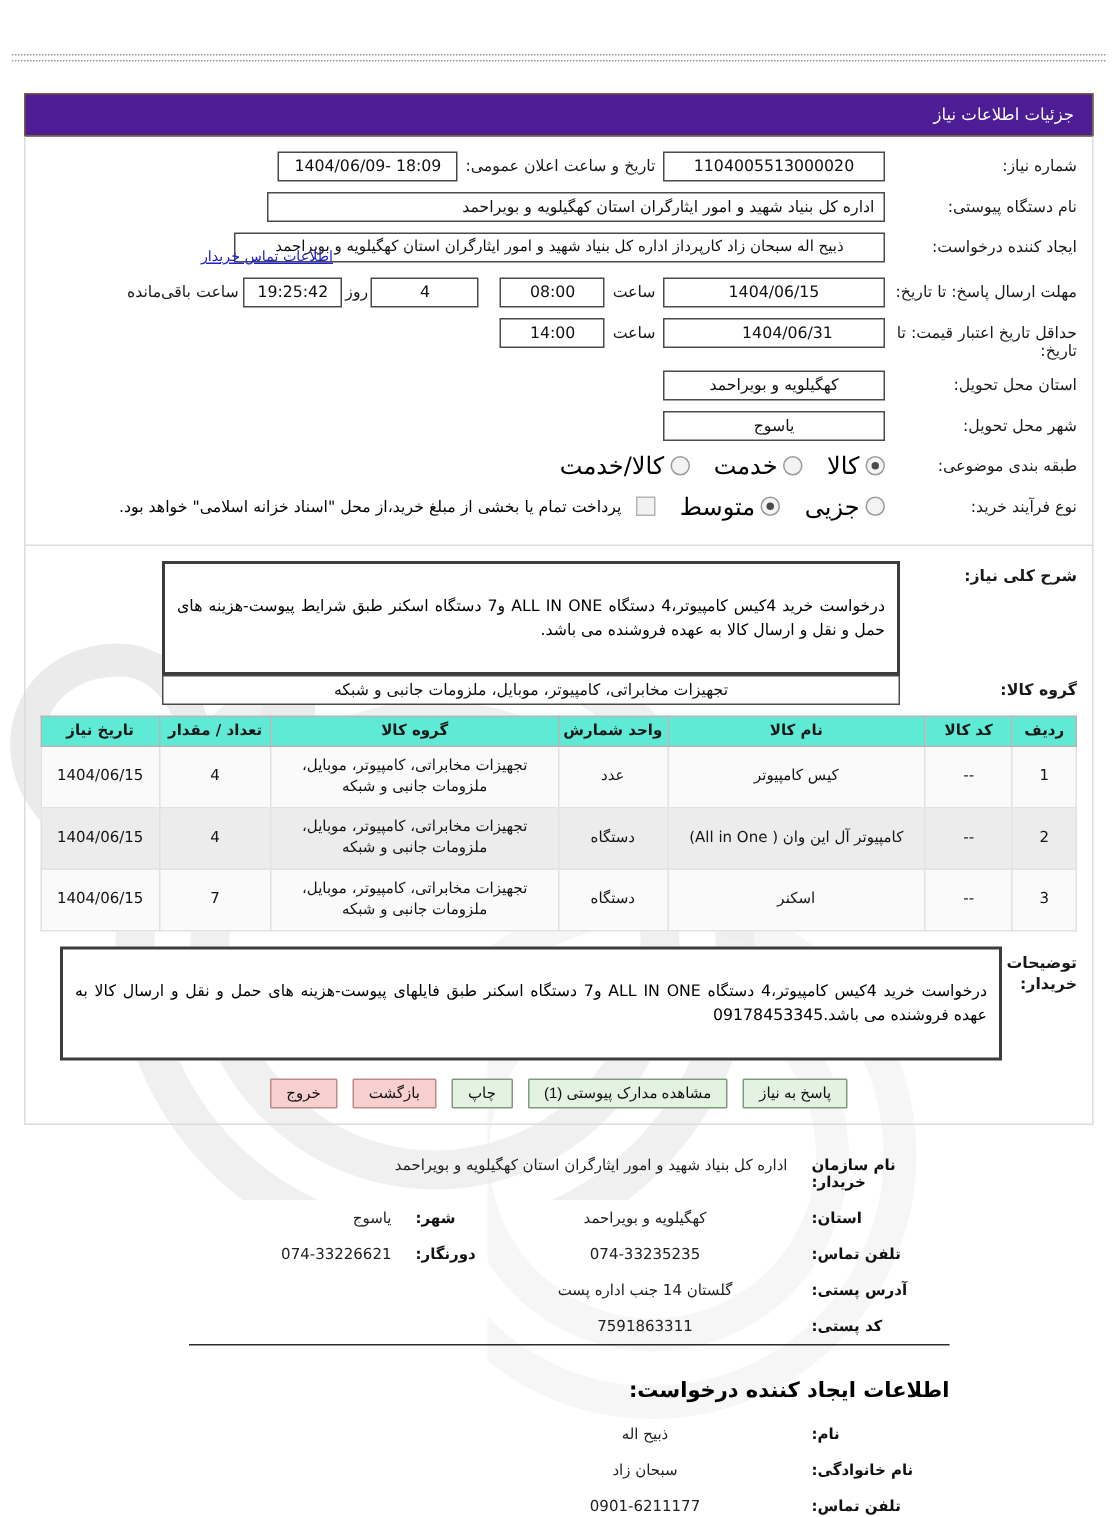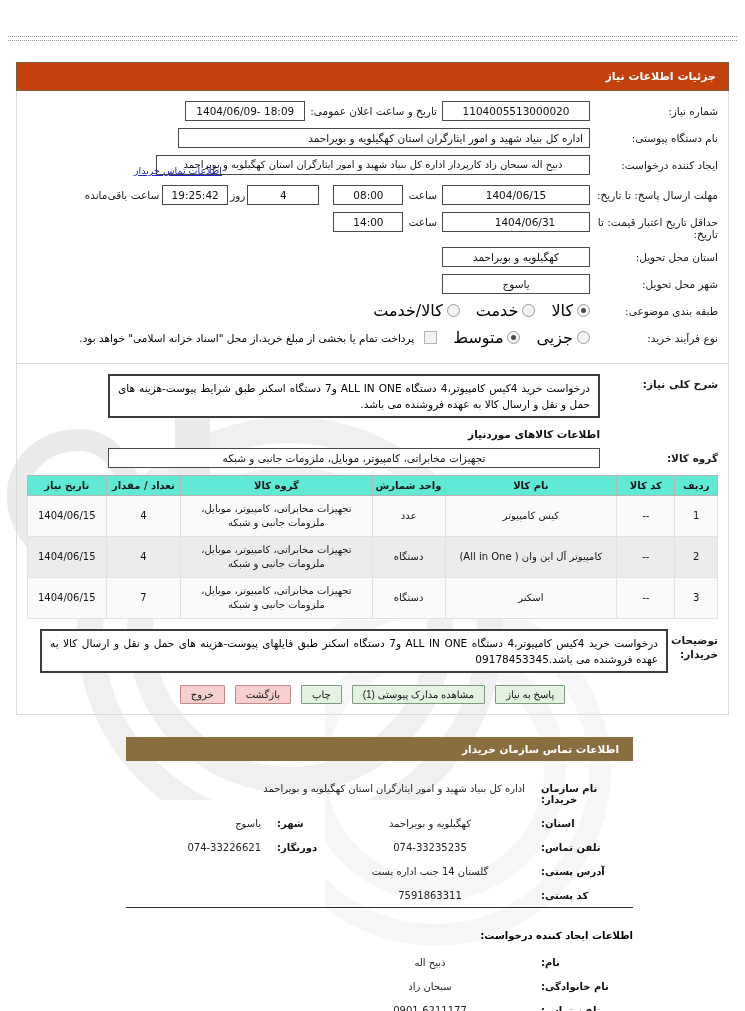--- a/index.html
+++ b/index.html
@@ -56,24 +56,24 @@
 
   
   .card {
     position: absolute;
     left: 16px;
     right: 16px;
     top: 62px;
     z-index: 3;
   }
   .panel-head {
-    background: #c2410c;
+    background: #4c1d95;
     color: #ffffff;
     font-size: 11px;
-    font-weight: bold;
+    font-weight: normal;
     padding: 7px 12px 7px 0;
     text-align: right;
     box-sizing: border-box;
     border: 1px solid #7a5f38;
   }
   .panel-body {
     border: 1px solid #dcdcdc;
     border-top: none;
     background: transparent;
     padding: 10px 10px 8px 10px;
@@ -159,21 +159,21 @@
     flex: 0 0 auto;
   }
   .note-text { font-size: 10.5px; margin-right: 6px; }
 
   
   .desc-box {
     border: 2px solid #3c3c3c;
     background: #ffffff;
     font-size: 10.5px;
     line-height: 16px;
-    padding: 4px 8px;
+    padding: 20px 8px;
     box-sizing: border-box;
     text-align: justify;
   }
 
   .section-title {
     font-size: 10.5px;
     font-weight: bold;
     color: #111;
     margin: 10px 0 8px 0;
     text-align: right;
@@ -260,21 +260,21 @@
   .v-w1 { width: 190px; text-align: center; }
 
   .hr-line {
     border-top: 1px solid #2b2b2b;
     margin: 6px 96px 0 110px;
     position: relative;
     z-index: 3;
   }
 
   .creator-title {
-    font-size: 10px;
+    font-size: 14px;
     font-weight: bold;
     margin: 22px 0 16px 0;
     text-align: right;
   }
 </style>
 </head>
 <body>
 
 <div id="page">
 
@@ -375,21 +375,20 @@
       </div>
 
     </div>
 
     <div style="border:1px solid #dcdcdc;border-top:none;padding:10px;box-sizing:border-box;position:relative;">
       <div class="frow" style="margin-bottom:0;">
         <div class="flabel w-lbl" style="font-weight:bold;width:118px;">شرح کلی نیاز:</div>
         <div class="desc-box" style="width:492px;min-height:34px;">درخواست خرید 4کیس کامپیوتر،4 دستگاه ALL IN ONE و7 دستگاه اسکنر طبق شرایط پیوست-هزینه های حمل و نقل و ارسال کالا به عهده فروشنده می باشد.</div>
       </div>
 
-      <div class="section-title" style="margin-right:118px;">اطلاعات کالاهای موردنیاز</div>
 
       <div class="frow">
         <div class="flabel w-lbl" style="font-weight:bold;width:118px;">گروه کالا:</div>
         <div class="ibox" style="width:492px;text-align:center;">تجهیزات مخابراتی، کامپیوتر، موبایل، ملزومات جانبی و شبکه</div>
       </div>
 
       <table class="goods">
         <thead>
           <tr>
             <th style="width:36px;">ردیف</th>
@@ -439,21 +438,20 @@
 
       <div class="btnbar">
         <button class="btn">پاسخ به نیاز</button>
         <button class="btn">مشاهده مدارک پیوستی (1)</button>
         <button class="btn">چاپ</button>
         <button class="btn pink">بازگشت</button>
         <button class="btn pink">خروج</button>
       </div>
     </div>
 
-    <div class="contact-head" style="margin:22px 96px 0 110px;">اطلاعات تماس  سازمان خریدار</div>
 
     <div class="contact-wrap" style="margin-top:22px;">
 
       <div class="kv">
         <span class="k k-w1">نام سازمان خریدار:</span>
         <span class="v">اداره کل بنیاد شهید و امور ایثارگران استان کهگیلویه و بویراحمد</span>
       </div>
 
       <div class="kv">
         <span class="k k-w1">استان:</span>

